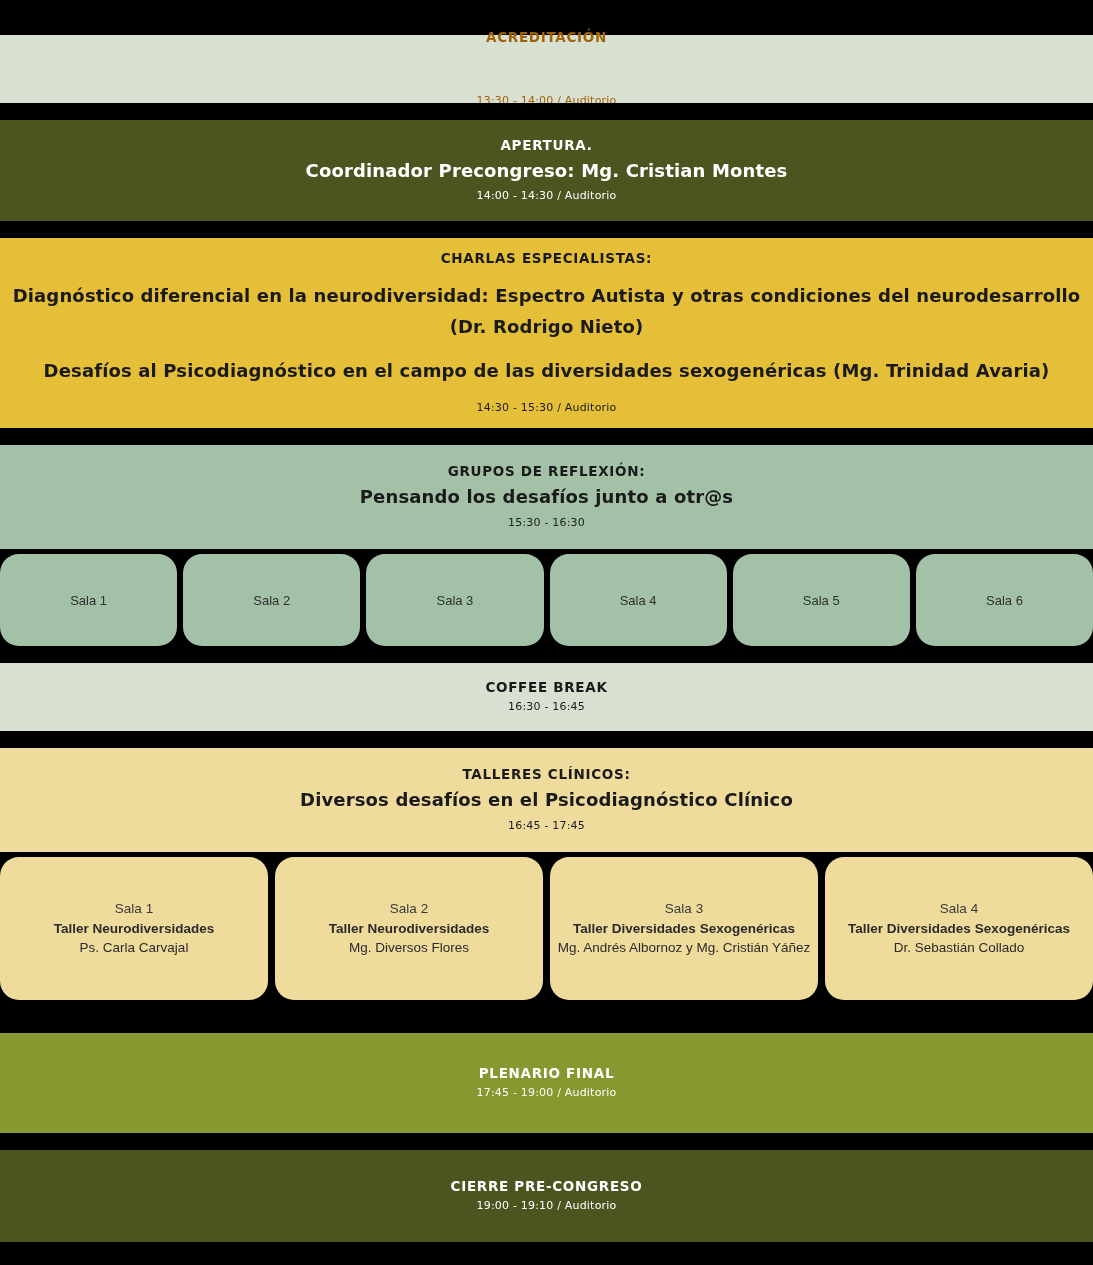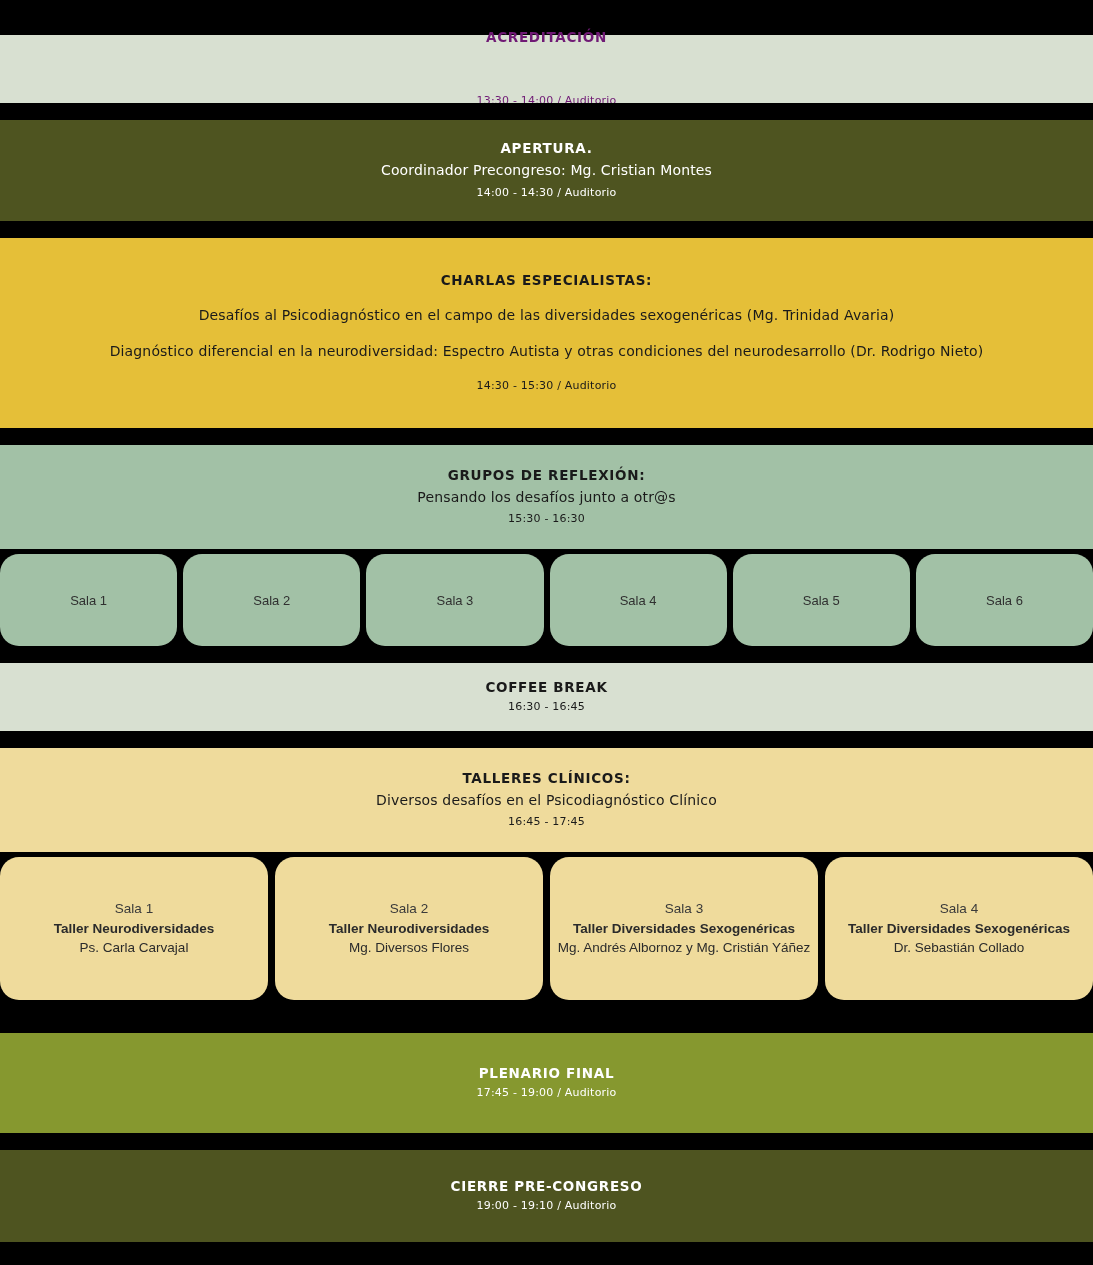--- a/index.html
+++ b/index.html
@@ -48,24 +48,25 @@
     text-align: center;
   }
   .block .title {
     font-weight: bold;
     font-size: 13.5px;
     letter-spacing: 0.7px;
     font-family: "DejaVu Sans", sans-serif;
     line-height: 1.5;
   }
   .block .line {
-    font-size: 14px;
+    font-size: 18px;
     font-family: "DejaVu Sans", sans-serif;
     line-height: 1.75;
     letter-spacing: 0.15px;
+    font-weight: bold;
   }
   .block .time {
     font-size: 11px;
     font-family: "DejaVu Sans", sans-serif;
     line-height: 1.8;
     letter-spacing: 0.2px;
   }
 
   
   .rooms {
@@ -108,39 +109,39 @@
   .room .room-person { font-weight: normal; }
 </style>
 </head>
 <body>
 
 <div class="agenda">
 
 
   <div class="gutter" style="height:35px;"></div>
 
-  <div class="block" style="background:#D8E0D1; height:68px; color:#701a75;gap:44px;">
+  <div class="block" style="background:#D8E0D1; height:68px; color:#a16207;gap:44px;">
     <div class="title">ACREDITACIÓN</div>
     <div class="time">13:30 - 14:00 / Auditorio</div>
   </div>
 
   <div class="gutter" style="height:17px;"></div>
 
   <div class="block" style="background:#4E5420; height:101px; color:#FFFFFF;">
     <div class="title">APERTURA.</div>
     <div class="line">Coordinador Precongreso: Mg. Cristian Montes</div>
     <div class="time">14:00 - 14:30 / Auditorio</div>
   </div>
 
   <div class="gutter" style="height:17px;"></div>
 
   <div class="block" style="background:#E5BF38; height:190px; color:#1a1a1a;gap:12px;">
     <div class="title">CHARLAS ESPECIALISTAS:</div>
+    <div class="line">Diagnóstico diferencial en la neurodiversidad: Espectro Autista y otras condiciones del neurodesarrollo (Dr. Rodrigo Nieto)</div>
     <div class="line">Desafíos al Psicodiagnóstico en el campo de las diversidades sexogenéricas (Mg. Trinidad Avaria)</div>
-    <div class="line">Diagnóstico diferencial en la neurodiversidad: Espectro Autista y otras condiciones del neurodesarrollo (Dr. Rodrigo Nieto)</div>
     <div class="time">14:30 - 15:30 / Auditorio</div>
   </div>
 
   <div class="gutter" style="height:17px;"></div>
 
   <div class="block" style="background:#A2C1A6; height:104px; color:#1a1a1a;">
     <div class="title">GRUPOS DE REFLEXIÓN:</div>
     <div class="line">Pensando los desafíos junto a otr@s</div>
     <div class="time">15:30 - 16:30</div>
   </div>

